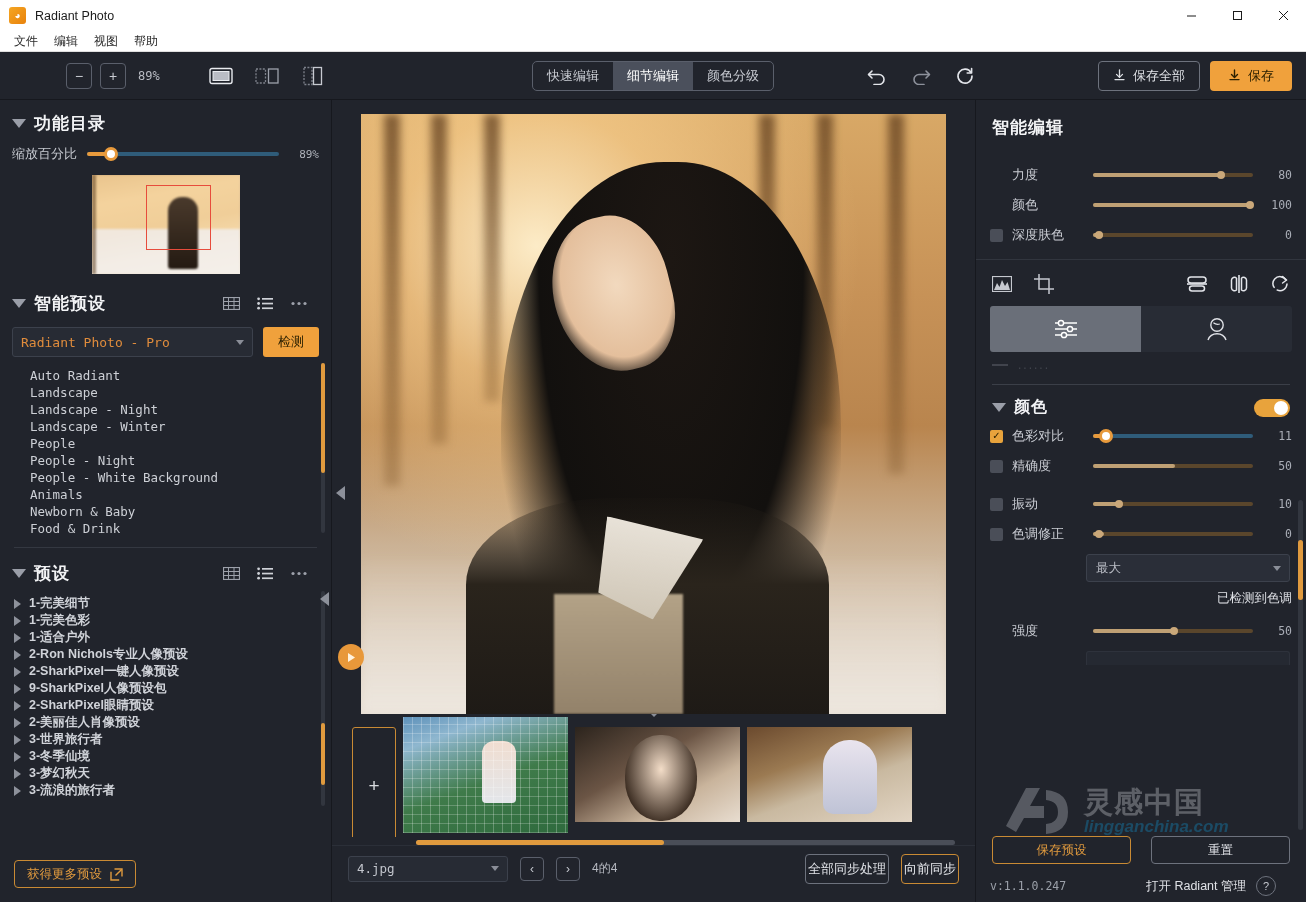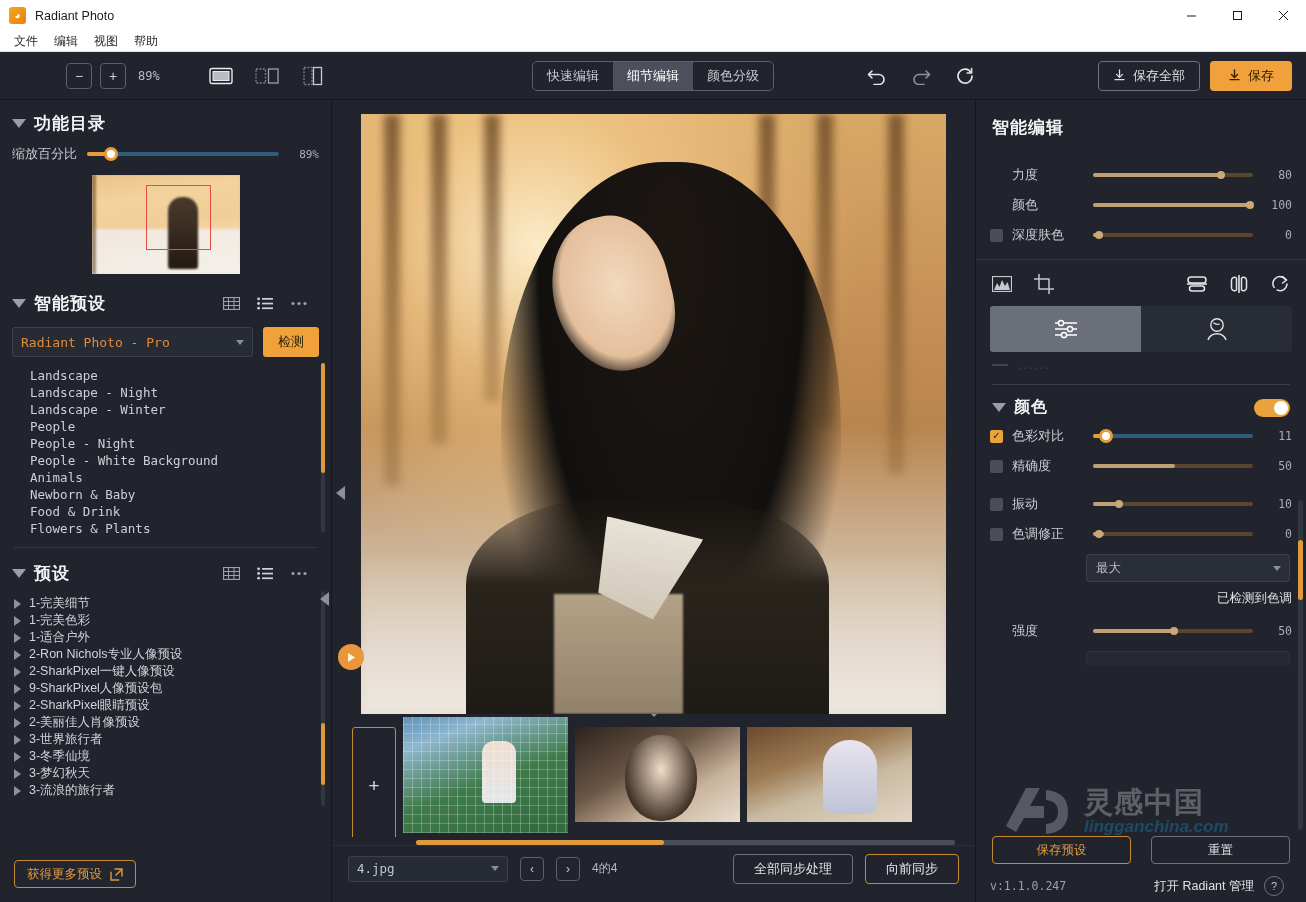--- a/index.html
+++ b/index.html
@@ -286,21 +286,21 @@
     display: flex; align-items: center; padding: 0 8px; font-size: 12.5px; color: #c3c6cd;
     position: relative; font-family: "DejaVu Sans Mono", monospace;
   }
   .nav-btn {
     width: 24px; height: 24px; border: 1px solid #5a5f6b; border-radius: 4px;
     display: flex; align-items: center; justify-content: center; color: #c5c8cf; font-size: 12px;
   }
   .page-count { font-size: 12px; color: #b6b9c1; }
   .bb-spacer { flex: 1; }
   .btn-sync {
-    border: 1px solid #6d727d; border-radius: 4px; height: 30px; padding: 0 20px;
+    border: 1px solid #6d727d; border-radius: 4px; height: 30px; padding: 0 2px;
     display: flex; align-items: center; font-size: 13px; color: #dfe1e6;
   }
   .btn-sync.orange { border-color: #c98a34; color: #e5e7eb; }
 
   
   .rightpanel {
     width: 331px; background: #21242c; border-left: 1px solid #16181e;
     position: relative; overflow: hidden;
   }
   .rp-title { font-size: 17px; color: #f2f3f5; font-weight: bold; padding: 16px 0 0 16px; letter-spacing: 1px; }
@@ -375,21 +375,21 @@
   .bottom-actions { position: absolute; left: 0; right: 0; bottom: 38px; display: flex; gap: 20px; padding: 0 16px; }
   .btn-save-preset {
     flex: 1; height: 28px; border: 1px solid #c98a34; border-radius: 4px;
     display: flex; align-items: center; justify-content: center; font-size: 12.5px; color: #e09a3e;
   }
   .btn-reset {
     flex: 1; height: 28px; border: 1px solid #6d727d; border-radius: 4px;
     display: flex; align-items: center; justify-content: center; font-size: 12.5px; color: #dfe1e6;
   }
   .rp-footer {
-    position: absolute; left: 0; right: 8px; bottom: 6px; display: flex; align-items: center;
+    position: absolute; left: 0; right: 16px; bottom: 6px; display: flex; align-items: center;
     padding: 0 14px; gap: 10px;
   }
   .ver { font-size: 11.5px; color: #9ba0a9; font-family: "DejaVu Sans Mono", monospace; }
   .rp-footer .fspacer { flex: 1; }
   .open-mgr { font-size: 12.5px; color: #dfe1e6; }
   .help-btn {
     width: 20px; height: 20px; border-radius: 50%; border: 1px solid #6d727d;
     display: flex; align-items: center; justify-content: center; font-size: 11px; color: #c5c8cf;
   }
 
@@ -577,20 +577,21 @@
 
       <div class="preset-select-row">
         <div class="combo orange-text">
           <span>Radiant Photo - Pro</span>
           <span class="cb-caret"></span>
         </div>
         <div class="btn-detect">检测</div>
       </div>
 
       <div class="smart-list">
+        <div class="item">Auto Radiant</div>
         <div class="item">Landscape</div>
         <div class="item">Landscape - Night</div>
         <div class="item">Landscape - Winter</div>
         <div class="item">People</div>
         <div class="item">People - Night</div>
         <div class="item">People - White Background</div>
         <div class="item">Animals</div>
         <div class="item">Newborn &amp; Baby</div>
         <div class="item">Food &amp; Drink</div>
         <div class="item">Flowers &amp; Plants</div>
@@ -625,21 +626,21 @@
         </div>
         <div class="head-icon" style="margin-left:10px;margin-right:12px">
           <svg width="16" height="5" viewBox="0 0 16 5">
               <circle cx="2" cy="2.5" r="1.6" fill="#9da1ab"></circle>
               <circle cx="8" cy="2.5" r="1.6" fill="#9da1ab"></circle>
               <circle cx="14" cy="2.5" r="1.6" fill="#9da1ab"></circle>
             </svg>
         </div>
       </div>
 
-      <div class="preset-tree" style="height:215px;">
+      <div class="preset-tree" style="height:215px;font-weight:bold;">
         <div class="tree-row">
             <span class="caret-right-sm"></span>
             <span>1-完美细节</span>
           </div>
         <div class="tree-row">
             <span class="caret-right-sm"></span>
             <span>1-完美色彩</span>
           </div>
         <div class="tree-row">
             <span class="caret-right-sm"></span>

